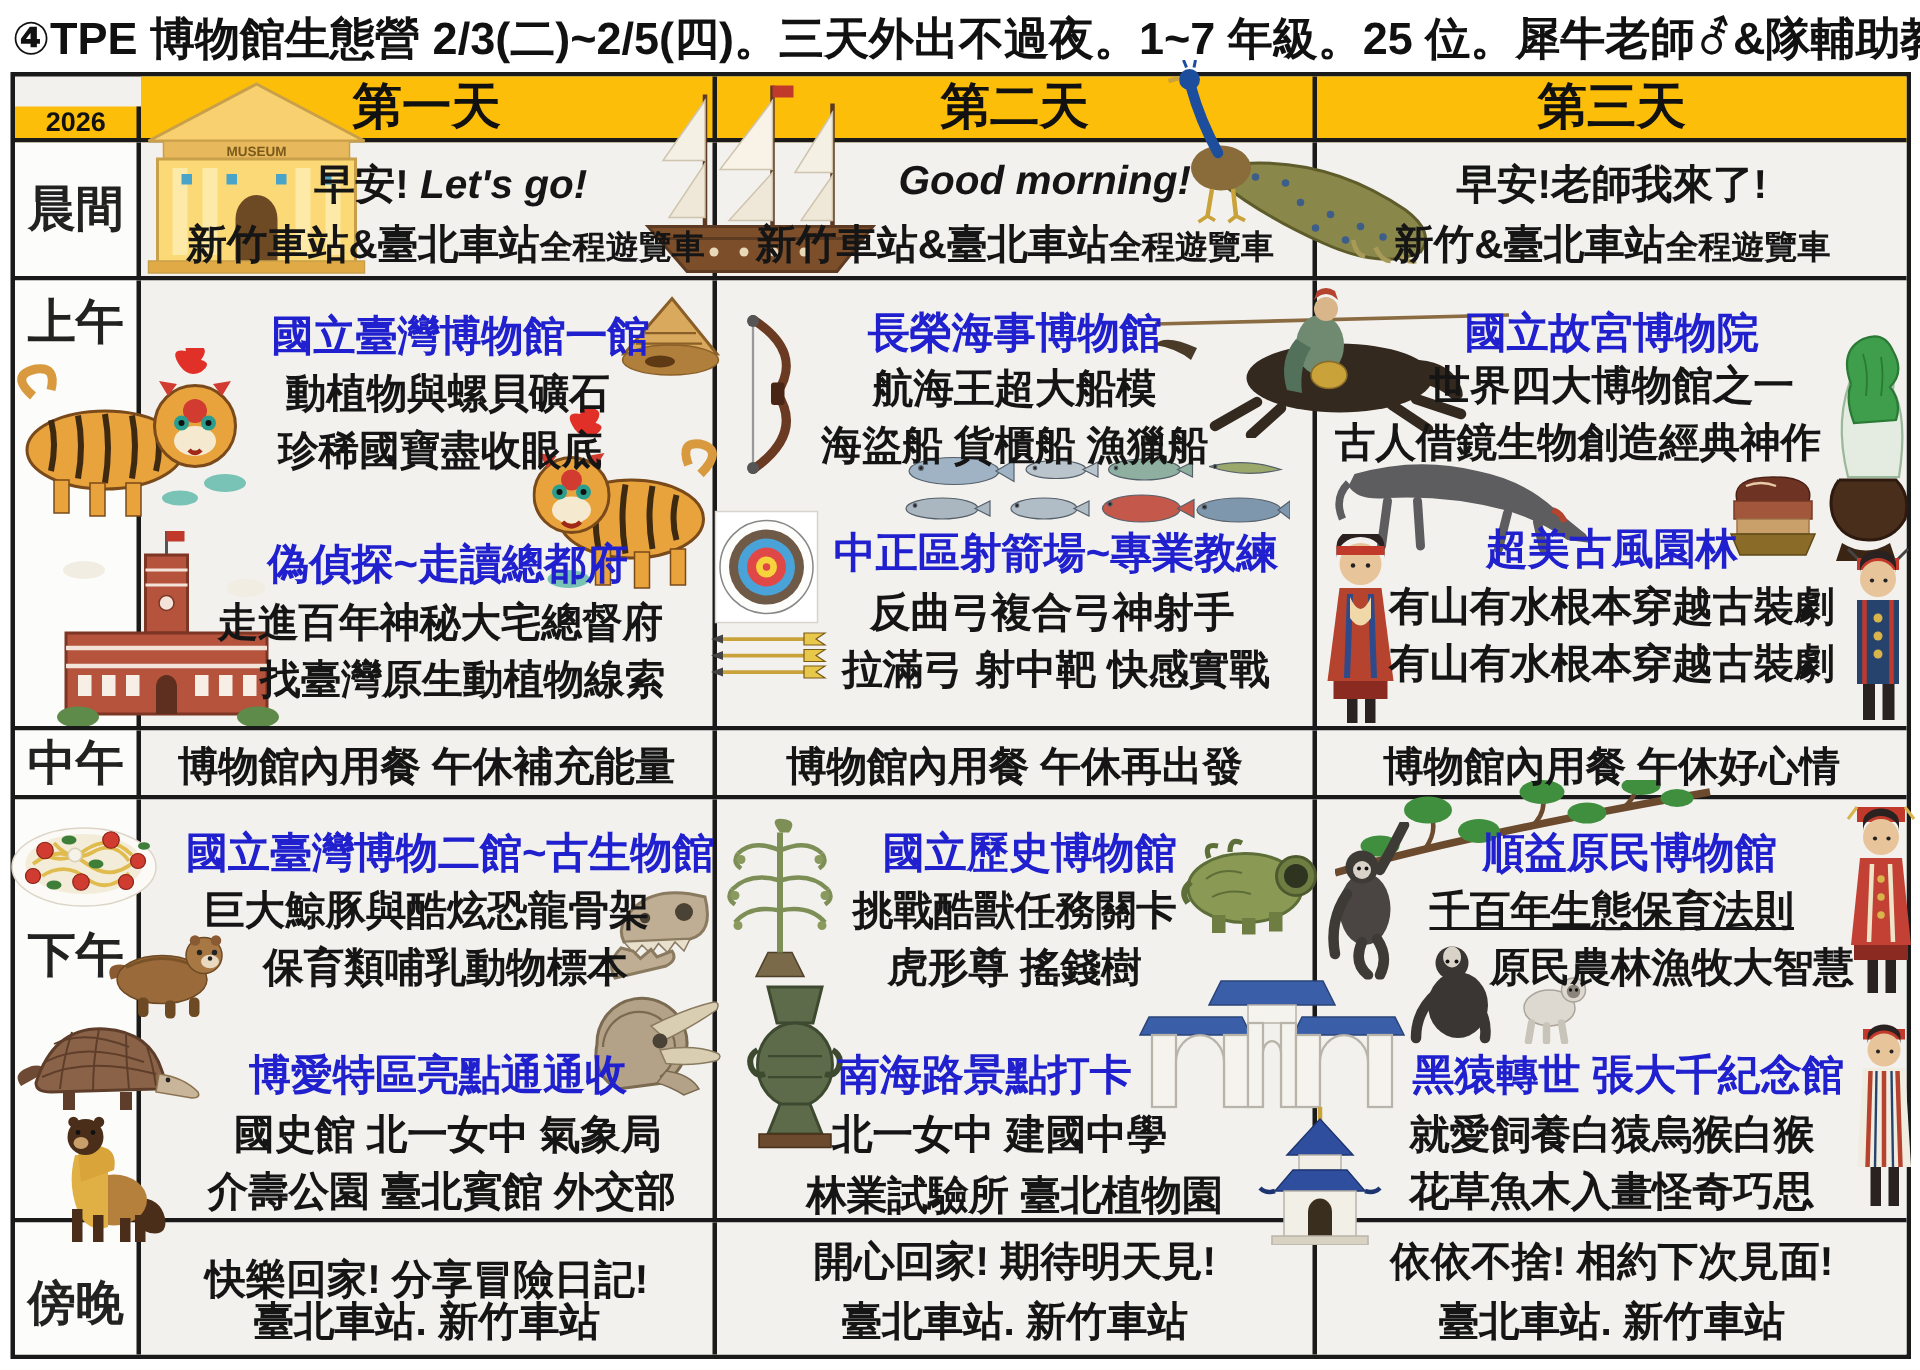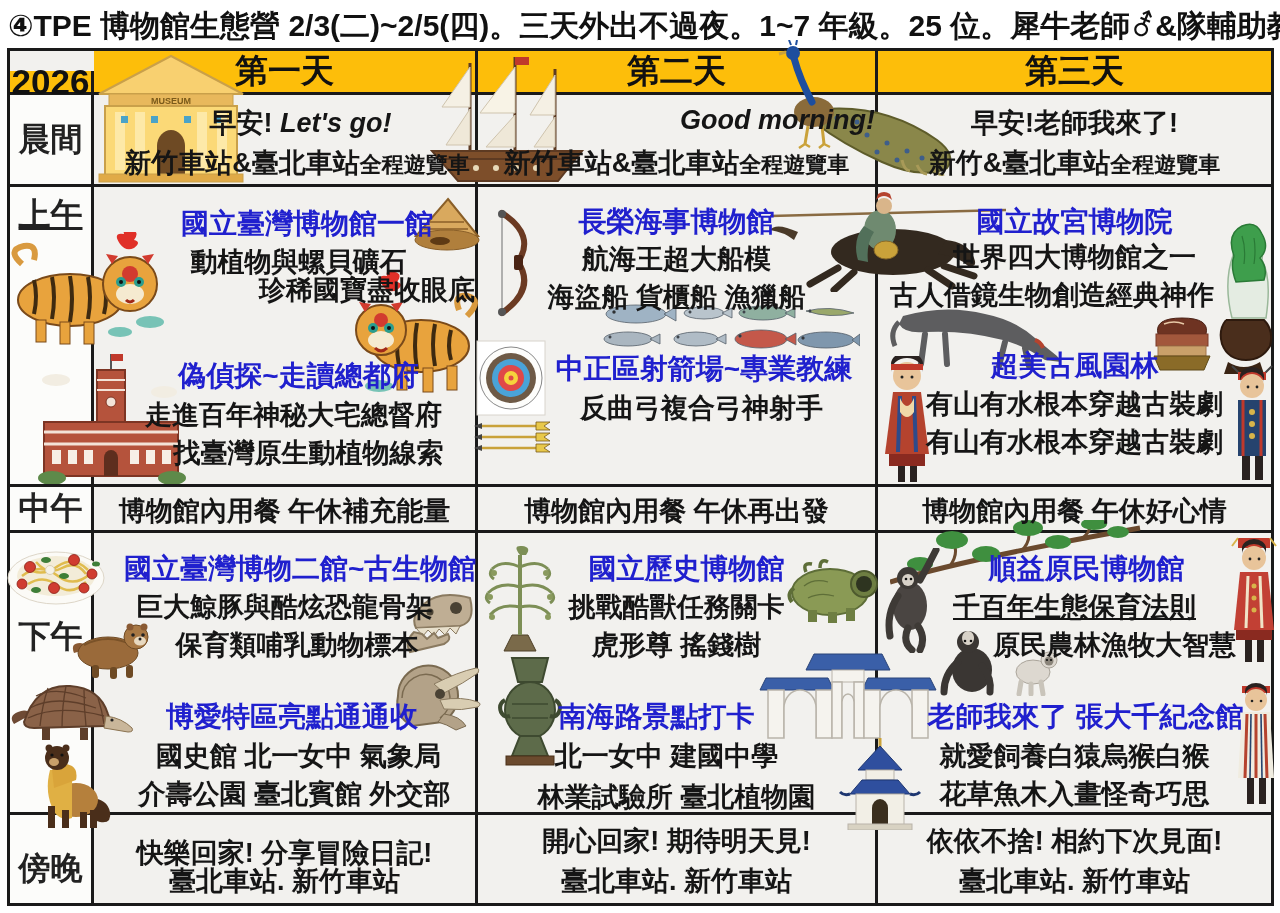--- a/index.html
+++ b/index.html
@@ -9,21 +9,21 @@
          letter-spacing:0px;white-space:nowrap;z-index:4;color:#111;}
   .tbl{position:absolute;left:7px;top:48px;width:1267px;height:858px;border:3px solid #1a1a1a;
        box-sizing:border-box;display:grid;grid-template-columns:84px 384px 400px 1fr;
        grid-template-rows:44px 92px 300px 46px 282px 1fr;background:#f2f1ee;}
   .cell{position:relative;border-right:3px solid #1a1a1a;border-bottom:3px solid #1a1a1a;
         box-sizing:border-box;background:#f2f1ee;}
   .cell.last-col{border-right:none;}
   .cell.last-row{border-bottom:none;}
   .hd{background:#fdbe0a;display:flex;align-items:center;justify-content:center;
       font-size:33px;font-weight:800;color:#111;}
-  .hd.year{font-size:35px;margin-top:20px;}
+  .hd.year{font-size:18px;margin-top:20px;}
   .lbl{background:#fcfcfa;display:flex;justify-content:center;font-size:32px;font-weight:700;color:#222;}
   .lbl .t{white-space:nowrap;}
   .v-center{align-items:center;}
   .line{position:absolute;left:0;right:0;text-align:center;font-weight:700;font-size:27px;
         white-space:nowrap;z-index:3;color:#151515;}
   .h{color:#2020ce;font-size:28px;font-weight:800;}
   .en{font-style:italic;}
   .suffix{font-size:22px;}
   .icon{position:absolute;z-index:2;}
 </style>
@@ -50,45 +50,46 @@
       </div>
 
     <div class="cell lbl v-center">
         <span class="t">晨間</span>
       </div>
     <div class="cell">
       <div class="line" style="top:10px;padding-left:32px;"><span>早安!</span><span class="en">  Let's go!</span></div>
       <div class="line" style="top:50px;padding-left:25px;"><span>新竹車站&amp;臺北車站</span><span class="suffix">全程遊覽車</span></div>
     </div>
     <div class="cell">
-      <div class="line" style="top:10px;padding-left:40px;text-align:right;"><span></span><span class="en">Good morning!</span></div>
+      <div class="line" style="top:10px;padding-left:40px;"><span></span><span class="en">Good morning!</span></div>
       <div class="line" style="top:50px;"><span>新竹車站&amp;臺北車站</span><span class="suffix">全程遊覽車</span></div>
     </div>
     <div class="cell last-col">
       <div class="line" style="top:10px;"><span>早安!老師我來了!</span><span class="en"></span></div>
       <div class="line" style="top:50px;"><span>新竹&amp;臺北車站</span><span class="suffix">全程遊覽車</span></div>
     </div>
 
-    <div class="cell lbl" style="padding-top:6px;text-decoration:underline;">
+    <div class="cell lbl" style="padding-top:6px;">
         <span class="t">上午</span>
       </div>
     <div class="cell">
       <div class="line h" style="top:18px;padding-left:45px;">國立臺灣博物館一館</div>
       <div class="line" style="top:57px;padding-left:28px;">動植物與螺貝礦石</div>
-      <div class="line" style="top:85px;padding-left:18px;text-align:right;">珍稀國寶盡收眼底</div>
+      <div class="line" style="top:95px;padding-left:18px;">珍稀國寶盡收眼底</div>
       <div class="line h" style="top:170px;padding-left:28px;">偽偵探~走讀總都府</div>
       <div class="line" style="top:210px;padding-left:18px;">走進百年神秘大宅總督府</div>
       <div class="line" style="top:248px;padding-left:48px;">找臺灣原生動植物線索</div>
     </div>
     <div class="cell">
       <div class="line h" style="top:16px;">長榮海事博物館</div>
       <div class="line" style="top:54px;">航海王超大船模</div>
       <div class="line" style="top:92px;">海盜船 貨櫃船 漁獵船</div>
       <div class="line h" style="top:163px;padding-left:55px;">中正區射箭場~專業教練</div>
       <div class="line" style="top:203px;padding-left:50px;">反曲弓複合弓神射手</div>
+      <div class="line" style="top:241px;padding-left:55px;">拉滿弓 射中靶 快感實戰</div>
     </div>
     <div class="cell last-col">
       <div class="line h" style="top:16px;">國立故宮博物院</div>
       <div class="line" style="top:52px;">世界四大博物館之一</div>
       <div class="line" style="top:90px;padding-right:45px;">古人借鏡生物創造經典神作</div>
       <div class="line h" style="top:160px;">超美古風園林</div>
       <div class="line" style="top:199px;">有山有水根本穿越古裝劇</div>
       <div class="line" style="top:237px;">有山有水根本穿越古裝劇</div>
     </div>
 
@@ -121,21 +122,21 @@
       <div class="line" style="top:56px;">挑戰酷獸任務關卡</div>
       <div class="line" style="top:94px;">虎形尊 搖錢樹</div>
       <div class="line h" style="top:165px;padding-right:40px;">南海路景點打卡</div>
       <div class="line" style="top:205px;padding-right:20px;">北一女中 建國中學</div>
       <div class="line" style="top:246px;">林業試驗所 臺北植物園</div>
     </div>
     <div class="cell last-col">
       <div class="line h" style="top:17px;padding-left:24px;">順益原民博物館</div>
       <div class="line" style="top:56px;text-decoration:underline;">千百年生態保育法則</div>
       <div class="line" style="top:94px;padding-left:80px;">原民農林漁牧大智慧</div>
-      <div class="line h" style="top:165px;padding-left:22px;">老師我來了 張大千紀念館</div>
+      <div class="line h" style="top:165px;padding-left:22px;">黑猿轉世 張大千紀念館</div>
       <div class="line" style="top:205px;">就愛飼養白猿烏猴白猴</div>
       <div class="line" style="top:243px;">花草魚木入畫怪奇巧思</div>
     </div>
 
     <div class="cell lbl last-row" style="padding-top:32px;">
         <span class="t">傍晚</span>
       </div>
     <div class="cell last-row">
       <div class="line" style="top:8px;margin-top:12px;">快樂回家! 分享冒險日記!</div>
       <div class="line" style="top:48px;">臺北車站. 新竹車站</div>

